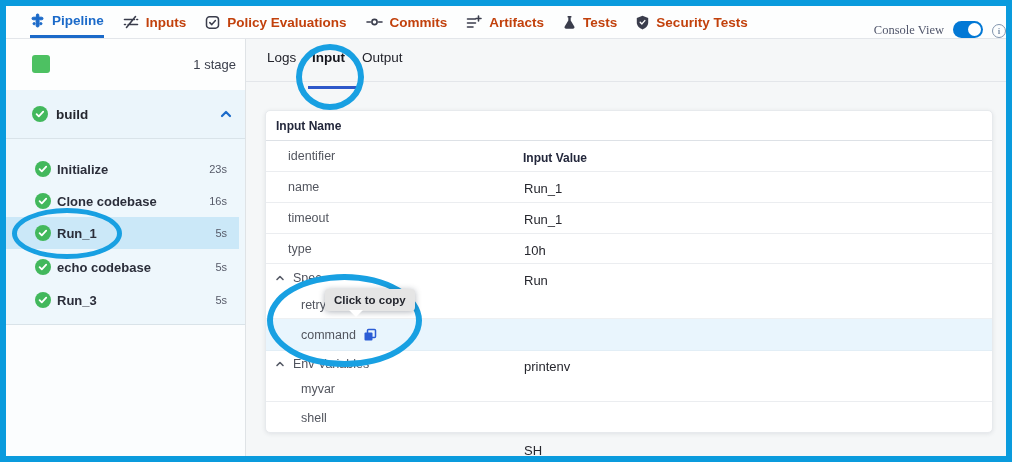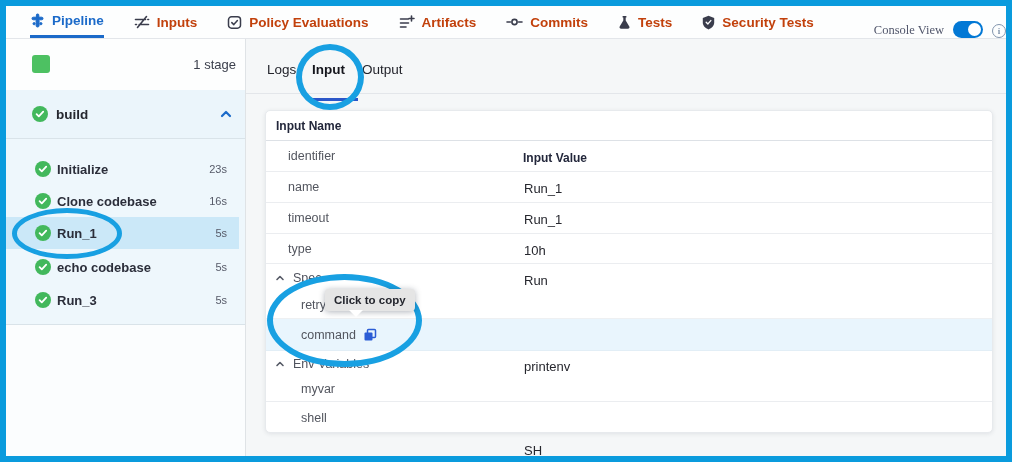--- a/index.html
+++ b/index.html
@@ -7,21 +7,21 @@
   #app {
     position:relative; width:1012px; height:462px; background:#fdfefe;
     overflow:hidden; outline:1px solid #14181c;
   }
   #frame {
     position:absolute; inset:0; border:6px solid #0a9bdd; z-index:90; pointer-events:none;
   }
   
   #topnav {
     position:absolute; left:6px; top:6px; right:6px; height:32px;
-    display:flex; align-items:stretch; gap:30px; padding-left:24px; background:#fdfefe; z-index:5;
+    display:flex; align-items:stretch; gap:19px; padding-left:24px; background:#fdfefe; z-index:5;
   }
   #topnav-divider { position:absolute; left:6px; right:6px; top:38px; height:1px; background:#e3e6ea; z-index:5; }
   .nav-item { display:flex; align-items:center; gap:7px; font-size:13.5px; font-weight:700; color:#c2410c; cursor:pointer; }
   .nav-item .nicon { display:flex; align-items:center; }
   .nav-item.active { color:#1b6ac9; border-bottom:3px solid #1b6ac9; }
   .nav-item.active svg * { stroke:#1b6ac9; }
   .nav-item.active svg .fill { fill:#1b6ac9; }
   .nav-right { margin-left:auto; display:flex; align-items:flex-end; gap:9px; padding-right:0;font-family:Liberation Serif, serif; }
   .console-label { font-size:12.5px; color:#51566b; font-weight:400; }
   .toggle { position:relative; width:30px; height:17px; border-radius:9px; background:#0278d5; cursor:pointer; }
@@ -38,21 +38,21 @@
   #build-label { position:absolute; left:50px; top:0; height:48px; display:flex; align-items:center; font-size:13.5px; font-weight:700; color:#25272f; }
   #build-chevron { position:absolute; right:12px; top:17px; }
   #steps-section { position:absolute; left:0; top:101px; right:0; height:186px; background:#eef7fc; border-bottom:1px solid #d9e3e9; }
   .step-row { position:absolute; left:0; right:6px; height:32px; cursor:pointer; }
   .step-row.selected { background:#cbe8f8; }
   .step-row .check { position:absolute; left:29px; top:8px; }
   .step-label { position:absolute; left:51px; top:0; height:32px; display:flex; align-items:center; font-size:13px; font-weight:600; color:#2b2e3a; }
   .step-time { position:absolute; right:12px; top:0; height:32px; display:flex; align-items:center; font-size:11px; color:#565a68; }
   
   #main { position:absolute; left:246px; top:38px; right:6px; bottom:6px; background:#f5f7f8; }
-  #tabs-row { position:absolute; left:0; top:12px; right:0; height:44px; border-bottom:1px solid #e3e6ea; background:#f5f7f8; }
+  #tabs-row { position:absolute; left:0; top:0; right:0; height:44px; border-bottom:1px solid #e3e6ea; background:#f5f7f8; }
   .tab { position:absolute; top:12px; font-size:13.5px; color:#23242c; cursor:pointer; }
   .tab.active { font-weight:700; color:#15161d; }
   #tab-underline { position:absolute; left:62px; top:48px; width:50px; height:2.5px; background:#2c57c9; }
   
   #card { position:absolute; left:19px; top:72px; width:728px; height:323px; background:#ffffff;
     border:1px solid #e7eaed; border-radius:5px; box-shadow:0 1px 4px rgba(40,48,70,.10); }
   .trow { position:relative; width:100%; }
   .cell-name { position:absolute; left:22px; top:0; height:100%; display:flex; align-items:center; gap:7px; font-size:12.5px; color:#53565f; }
   .cell-name.sub { left:35px; }
   .cell-value { position:absolute; left:258px; top:0; height:100%; display:flex; align-items:center; font-size:13px; color:#26272e;margin-top:32px; }
@@ -109,34 +109,34 @@
       <span class="nicon">
         <svg width="15" height="15" viewBox="0 0 15 15" fill="none" stroke="#3a3d4c" stroke-width="1.5" stroke-linecap="round" stroke-linejoin="round">
             <path d="M4.5 1.8h6a3 3 0 0 1 3 3v5.4a3 3 0 0 1-3 3h-6a3 3 0 0 1-3-3V4.8a3 3 0 0 1 3-3z"></path>
             <path d="M4.8 7.6l2 2 3.6-4"></path>
           </svg>
       </span>
       <span>Policy Evaluations</span>
     </div>
     <div class="nav-item">
       <span class="nicon">
-        <svg width="16" height="14" viewBox="0 0 16 14" fill="none" stroke="#3a3d4c" stroke-width="1.6" stroke-linecap="round">
-            <path d="M1.5 4h8M1.5 8h8M1.5 12h5.5M12.5 1v5M10 3.5h5"></path>
-          </svg>
-      </span>
-      <span>Artifacts</span>
-    </div>
-    <div class="nav-item">
-      <span class="nicon">
         <svg width="17" height="10" viewBox="0 0 17 10" fill="none" stroke="#3a3d4c" stroke-width="1.6" stroke-linecap="round">
             <circle cx="8.5" cy="5" r="2.6"></circle>
             <path d="M1 5h3.4M12.6 5H16"></path>
           </svg>
       </span>
       <span>Commits</span>
+    </div>
+    <div class="nav-item">
+      <span class="nicon">
+        <svg width="16" height="14" viewBox="0 0 16 14" fill="none" stroke="#3a3d4c" stroke-width="1.6" stroke-linecap="round">
+            <path d="M1.5 4h8M1.5 8h8M1.5 12h5.5M12.5 1v5M10 3.5h5"></path>
+          </svg>
+      </span>
+      <span>Artifacts</span>
     </div>
     <div class="nav-item">
       <span class="nicon">
         <svg width="13" height="14" viewBox="0 0 13 14">
             <path fill="#3a3d4c" d="M4.6 1h3.8v1.4h-.7v3l3.6 6a1.6 1.6 0 0 1-1.4 2.4H3.1a1.6 1.6 0 0 1-1.4-2.4l3.6-6v-3h-.7z"></path>
           </svg>
       </span>
       <span>Tests</span>
     </div>
     <div class="nav-item">

